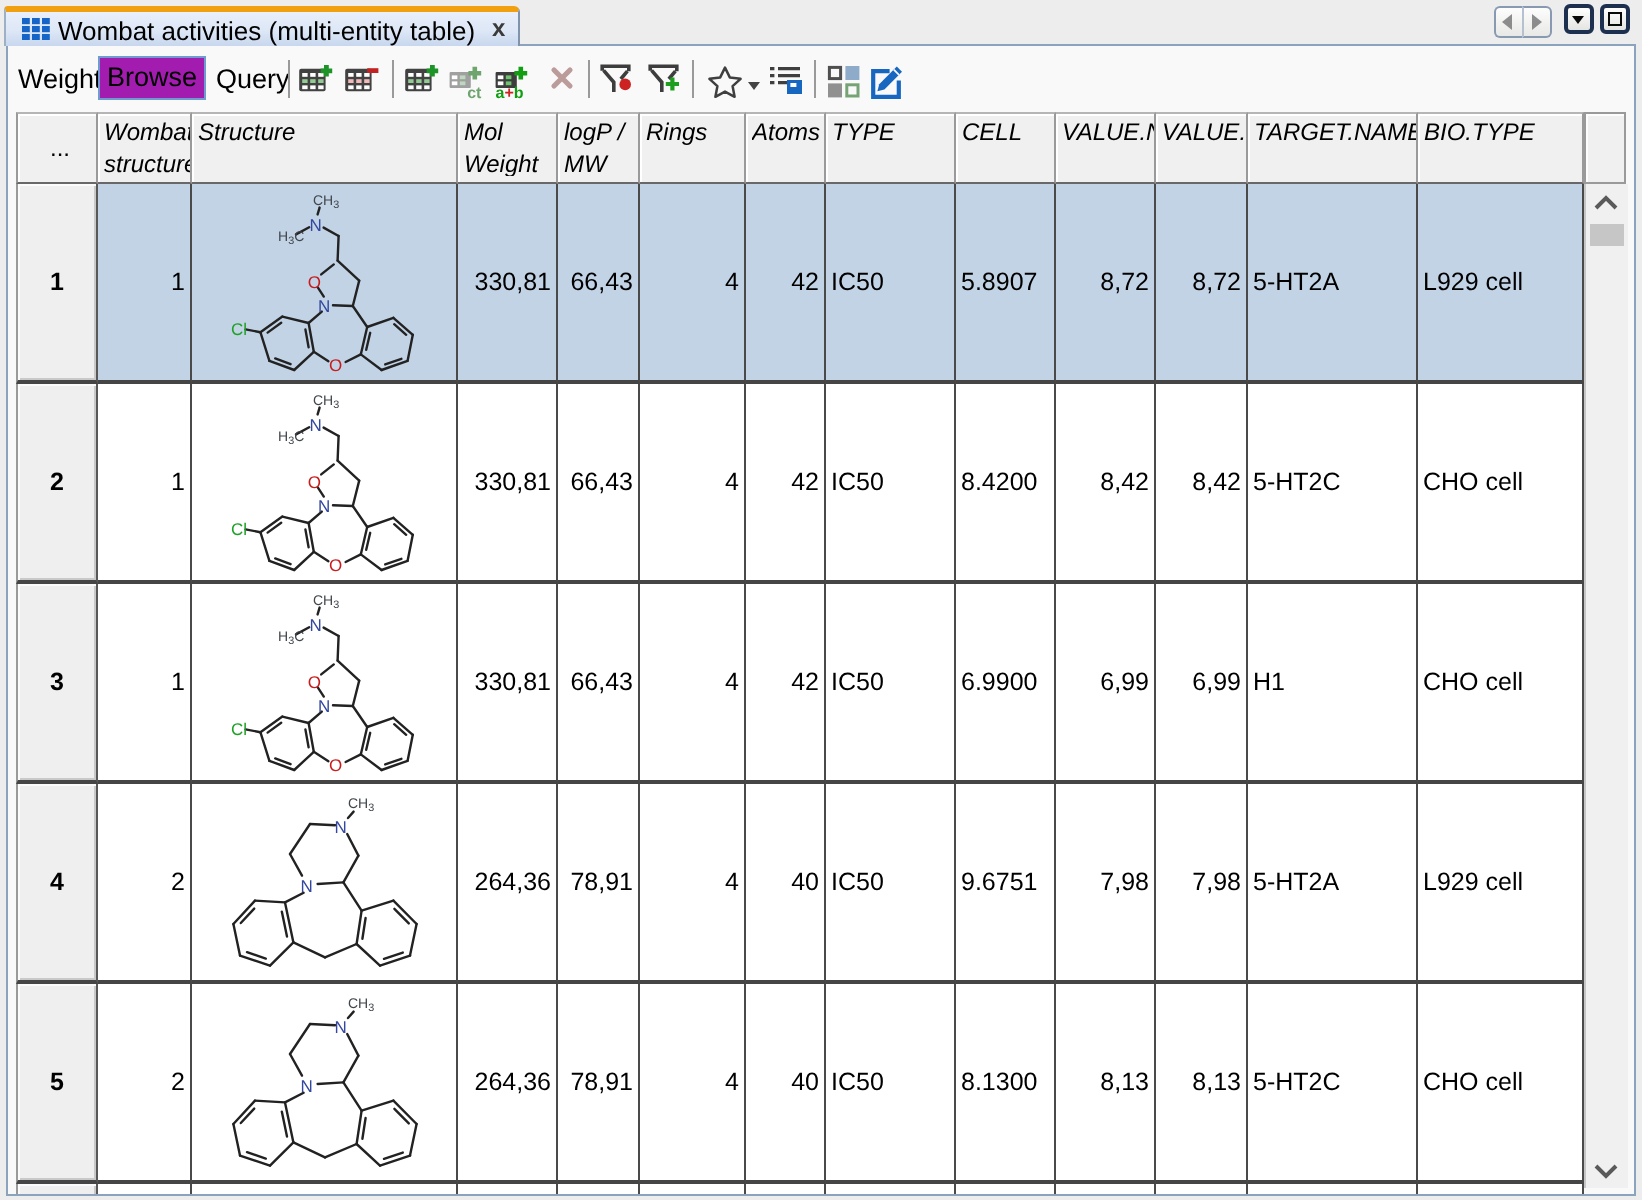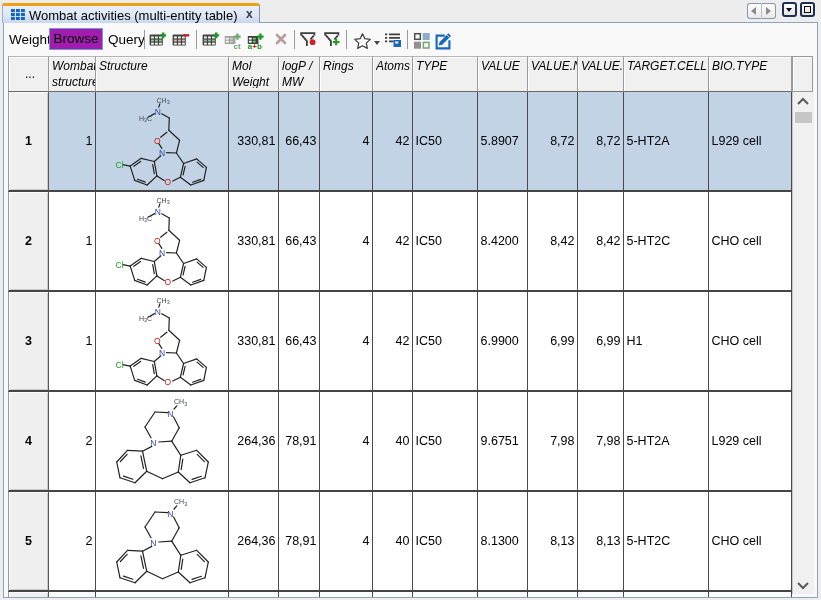--- a/index.html
+++ b/index.html
@@ -216,30 +216,30 @@
       <th style="width:53px;">
               <div>Rings</div>
             </th>
       <th style="width:40px;">
               <div>Atoms</div>
             </th>
       <th style="width:65px;">
               <div>TYPE</div>
             </th>
       <th style="width:50px;">
-              <div>VALUE</div>
+              <div>CELL</div>
             </th>
       <th style="width:50px;">
               <div>VALUE.NU</div>
             </th>
       <th style="width:46px;">
               <div>VALUE.</div>
             </th>
       <th style="width:85px;">
-              <div>TARGET.CELL</div>
+              <div>TARGET.NAME</div>
             </th>
       <th style="width:83px;">
               <div>BIO.TYPE</div>
             </th>
     </tr>
 <tr class="sel">
 <td class="gut">1</td>
 <td class="num">1</td>
 <td class="struct">
               <svg width="131" height="98" viewBox="0 0 131 98">

